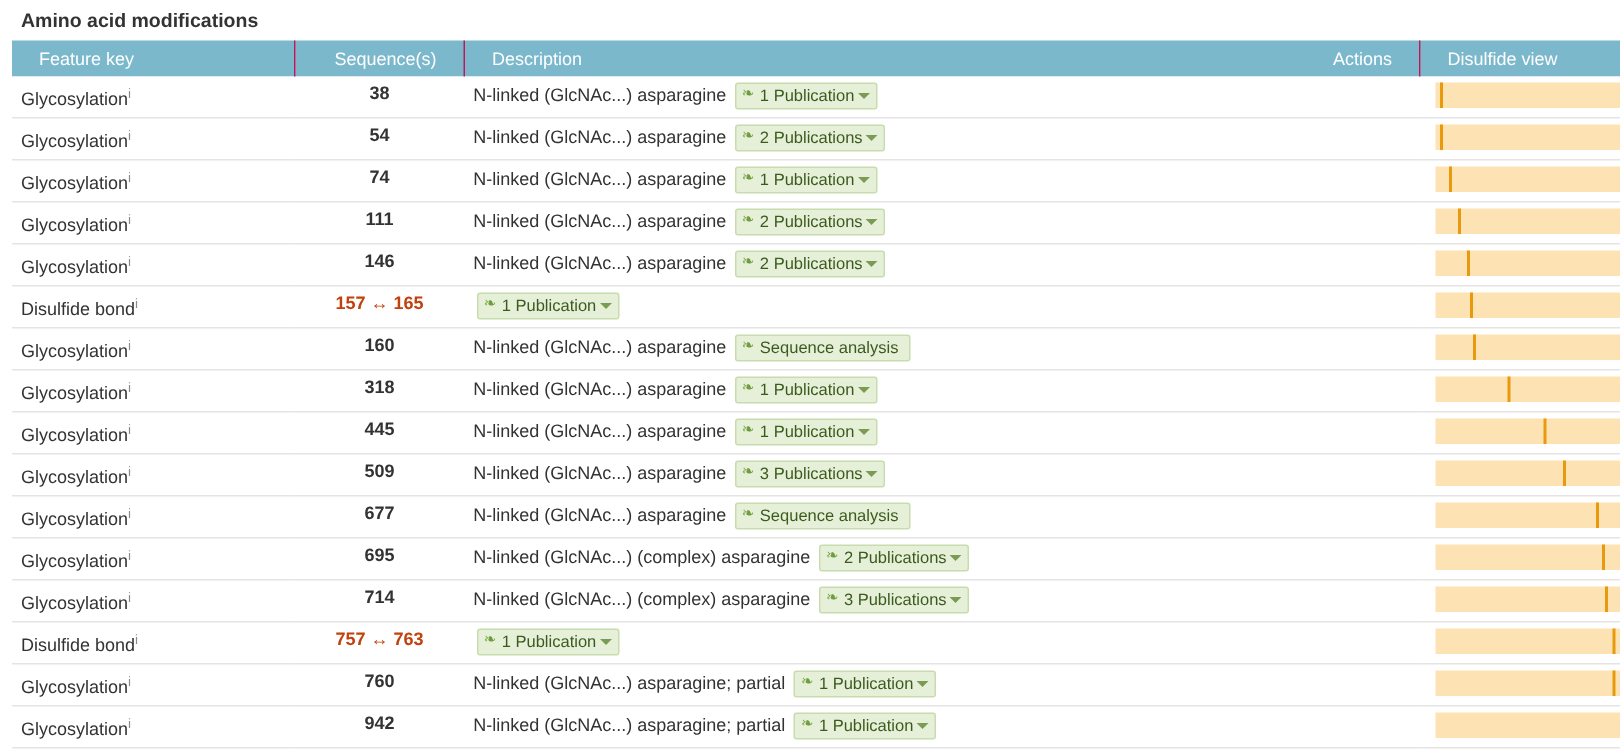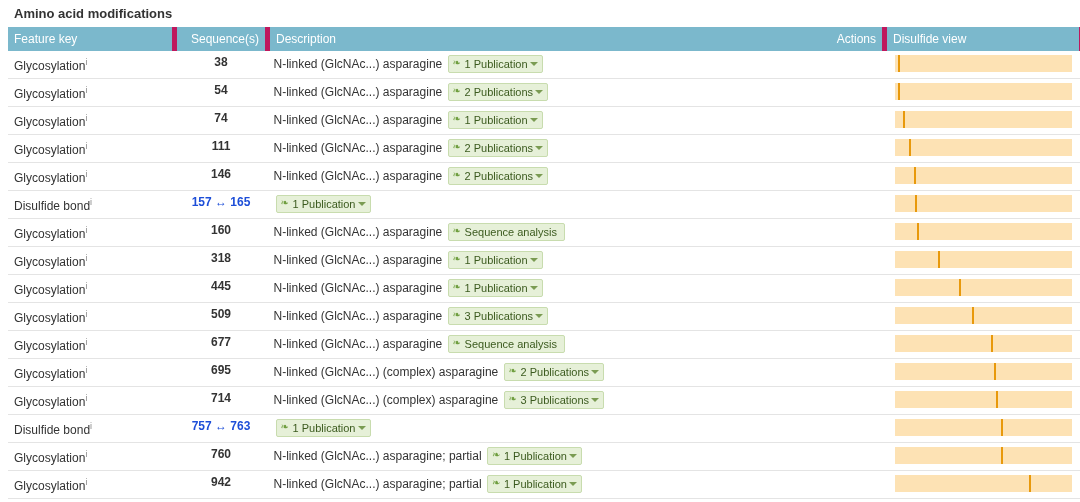--- a/index.html
+++ b/index.html
@@ -30,23 +30,23 @@
     width: 1072px;
     margin-left: 8px;
     table-layout: fixed;
   }
   table.feat thead th {
     background: #7bb8cc;
     color: #ffffff;
     font-weight: normal;
     font-size: 12px;
     text-align: left;
-    padding: 5px 6px;
+    padding: 5px 18px;
     vertical-align: middle;
-    border-right: 5px solid #be185d;
+    border-right: 1px solid #be185d;
     white-space: nowrap;
   }
   th.col-key { width: 152px; }
   th.col-pos { width: 76px; text-align: right !important; }
   th.col-desc { width: 600px; }
   th.col-graph { width: 180px; }
   th.col-len { width: 52px; text-align: left !important; }
 
   table.feat tbody td {
     border-bottom: 1px solid #e4e4e4;
@@ -59,21 +59,21 @@
   td.key {
     color: #333333;
     white-space: nowrap;
   }
   td.pos {
     text-align: center;
     color: #333333;
     white-space: normal;
     font-weight: bold;
   }
-  td.pos.range { color: #1d4ed8; }
+  td.pos.range { color: #c2410c; }
   td.desc { color: #333333; }
   td.graph {
     padding: 0;
     vertical-align: middle;
     background: #ffffff;
   }
   td.len {
     text-align: right;
     color: #333333;
     padding-right: 10px;

